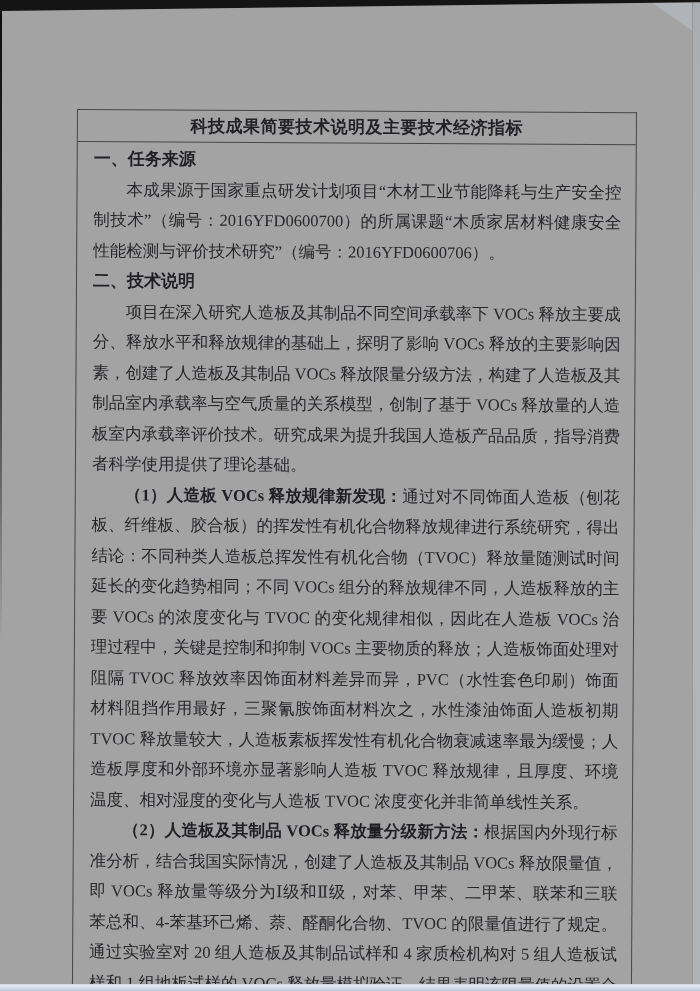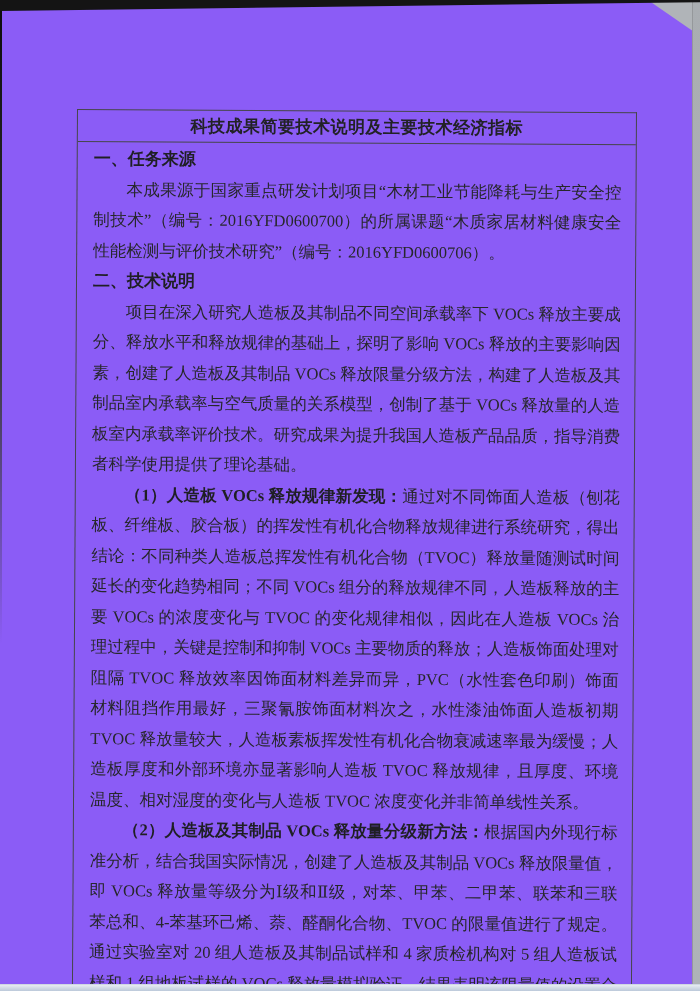--- a/index.html
+++ b/index.html
@@ -1,20 +1,20 @@
 <!DOCTYPE html>
 <html><head>
 <meta charset="utf-8">
 <style>
   html,body{margin:0;padding:0;background:#888;}
   .stage{
     position:relative;
     width:700px;height:991px;
     overflow:hidden;
-    background:#8b5cf6;
+    background:#a3a3a3;
     font-family:"Liberation Serif","DejaVu Serif",serif;
     text-decoration:underline;
   }
   
   .edge-top{
     position:absolute;top:0;left:0;width:100%;height:11px;
     background:#141414;
     clip-path:polygon(0 0,100% 0,100% 20%,0 100%);
     z-index:6;
   }

